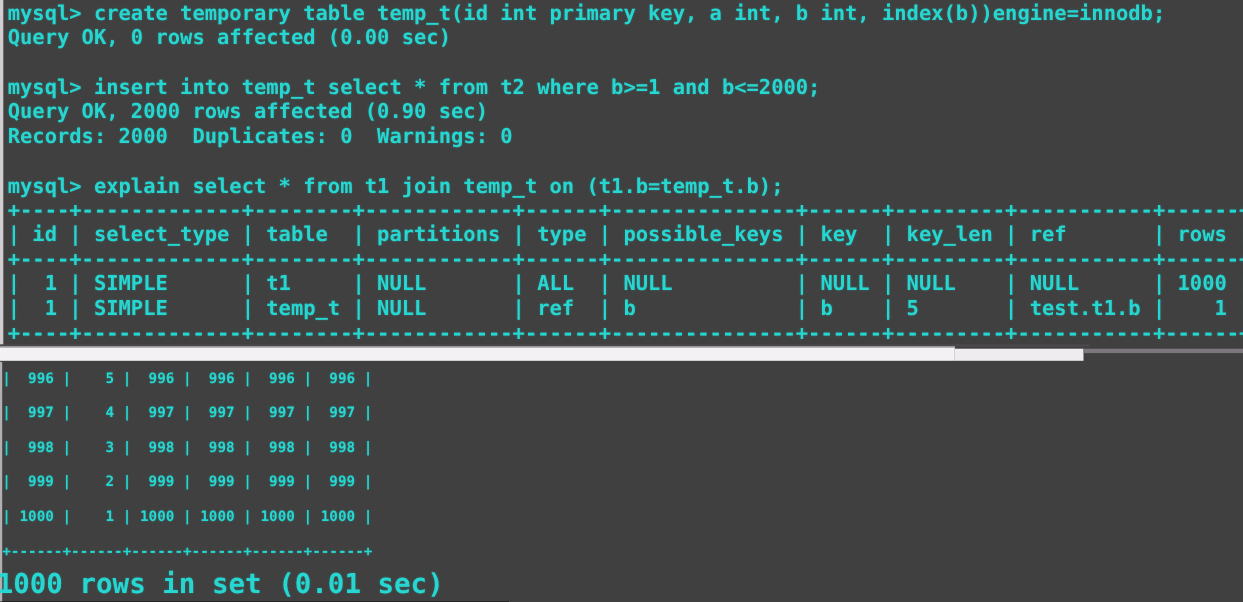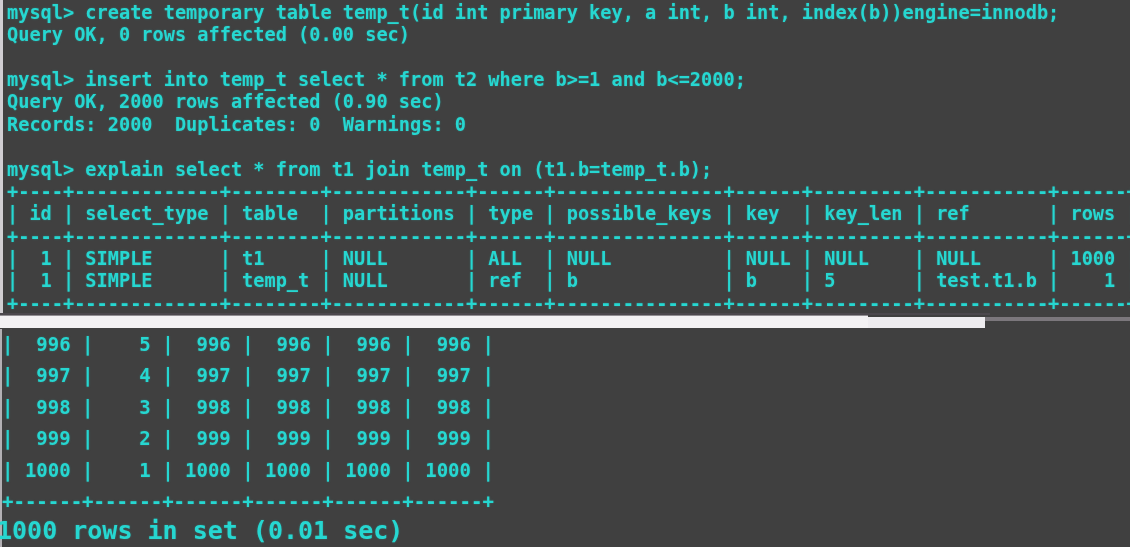--- a/index.html
+++ b/index.html
@@ -27,21 +27,21 @@
   }
   #top-pre {
     left: 7px;
     top: 2px;
     font-size: 18.6px;
     line-height: 22.36px;
   }
   #bottom-pre {
     left: 2px;
     top: 329px;
-    font-size: 19px;
+    font-size: 13px;
     line-height: 31.4px;
     text-align: right;
   }
   #status-line {
     left: -3px;
     top: 516px;
     font-size: 25px;
     line-height: 29px;
   }
   .left-border-top {

